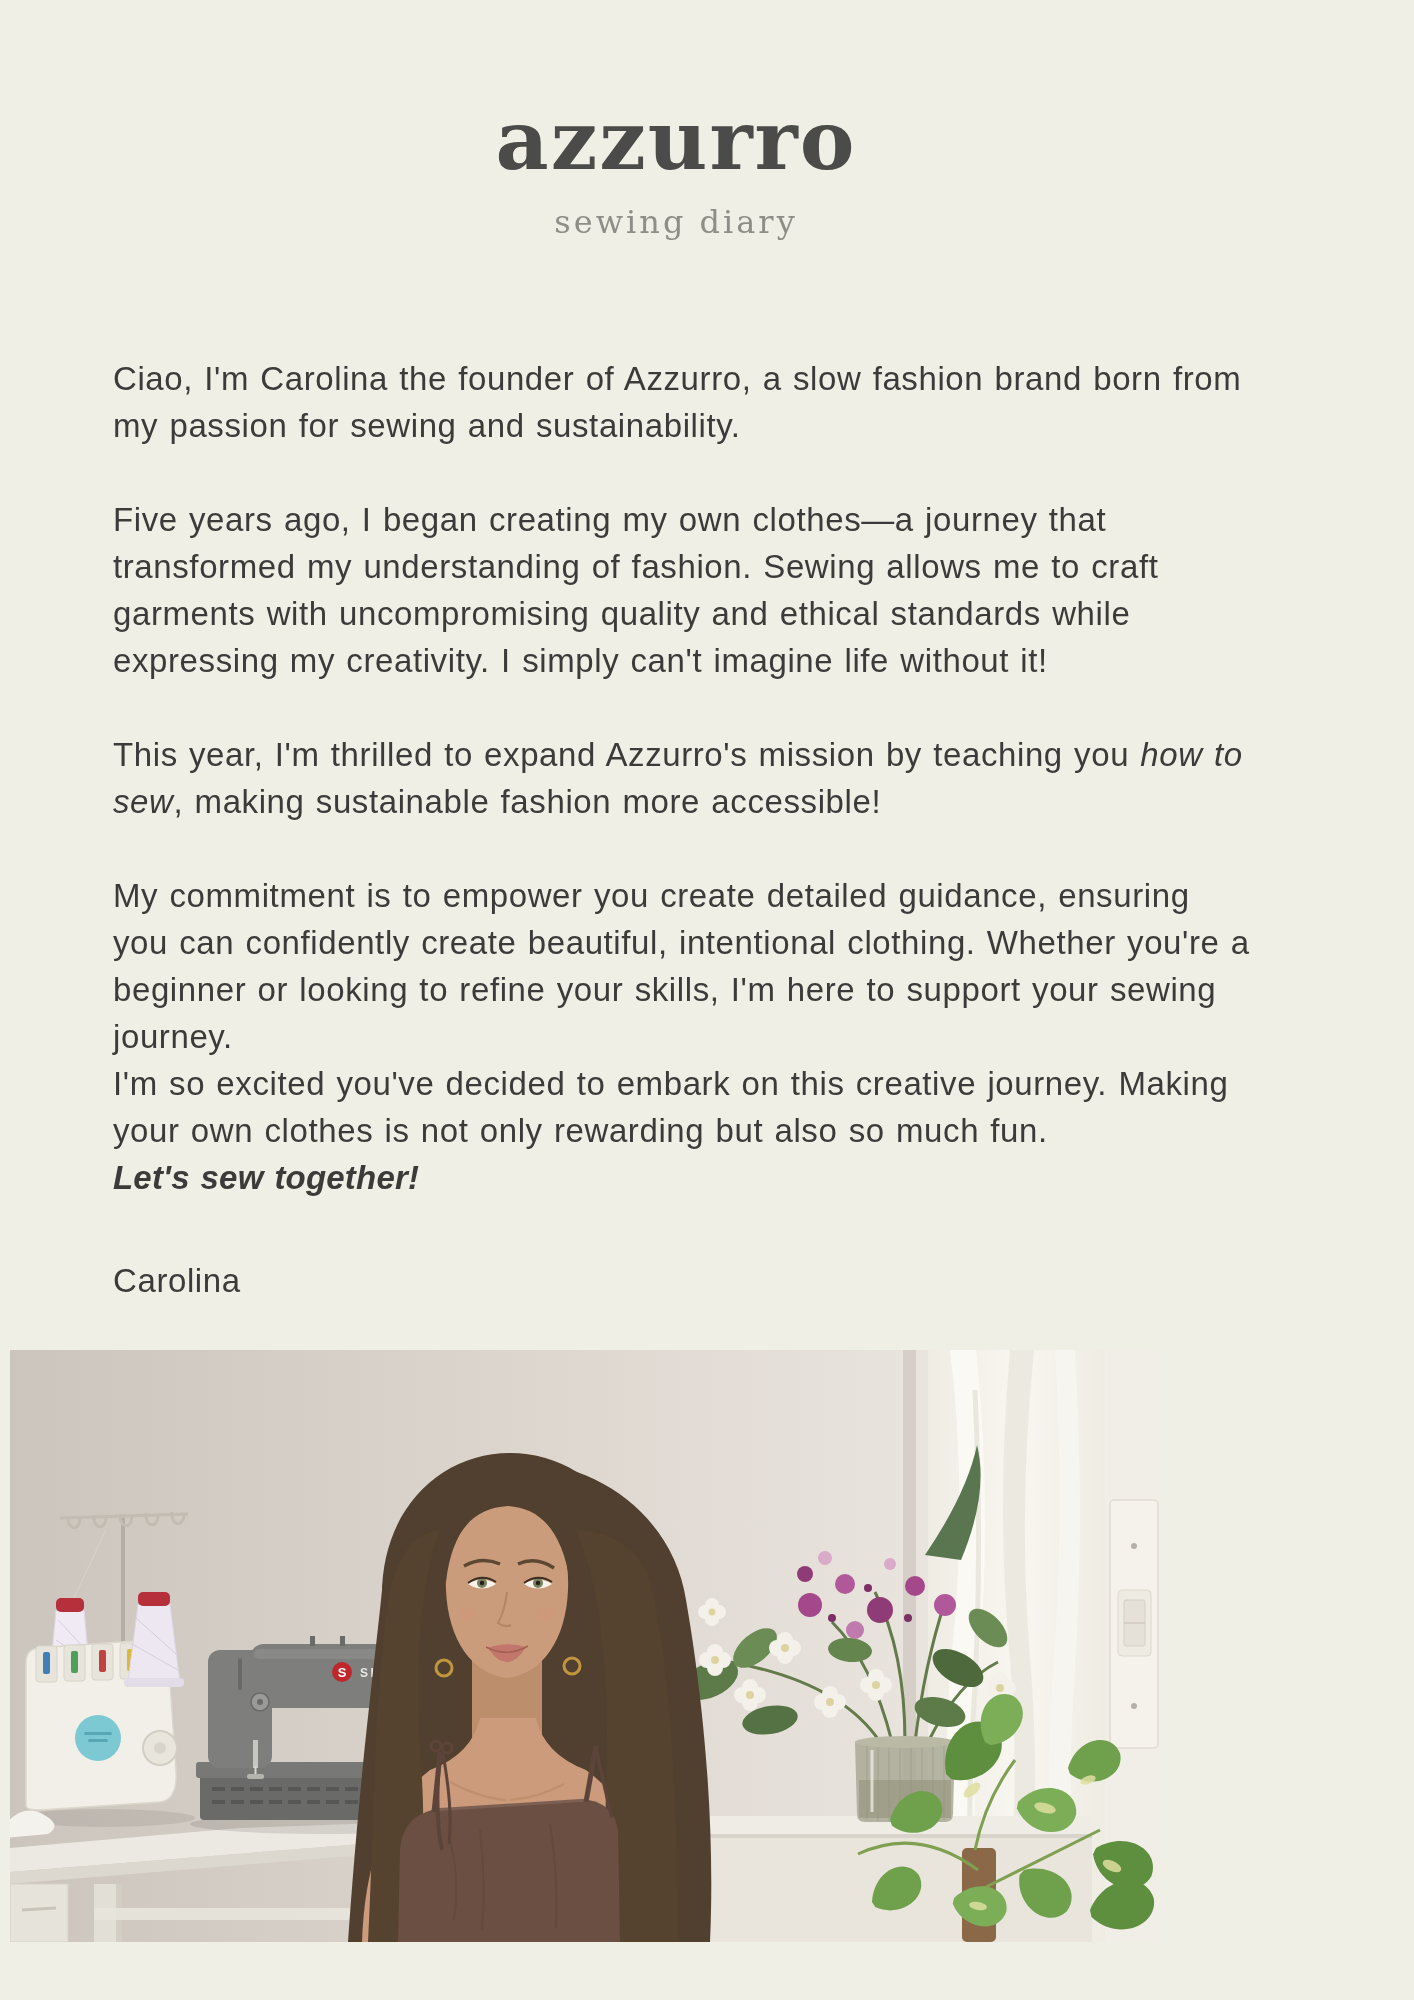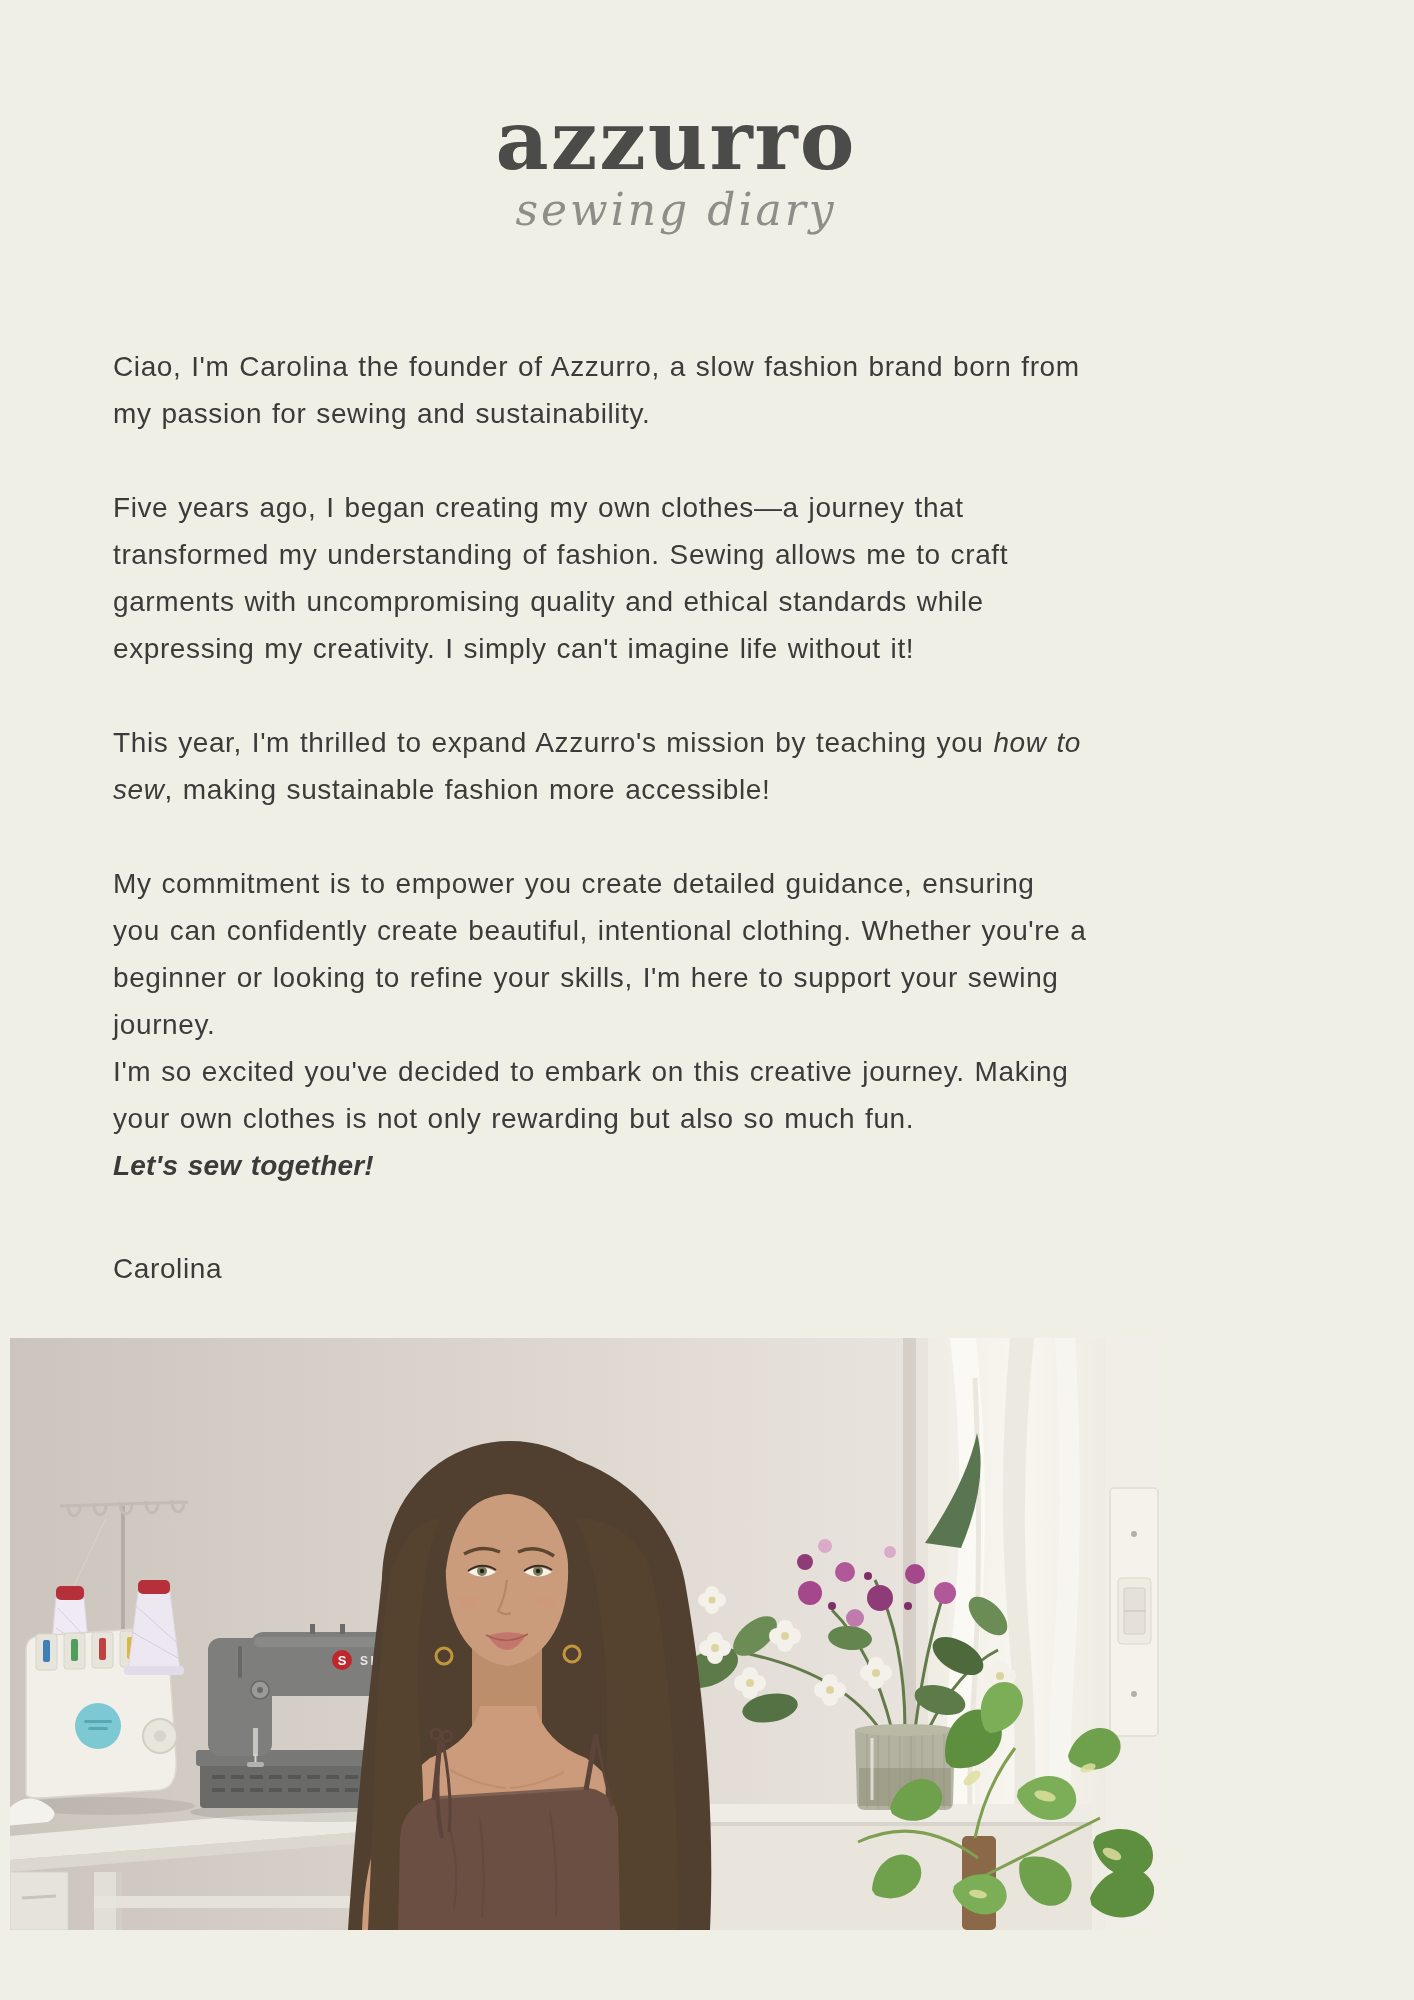--- a/index.html
+++ b/index.html
@@ -20,30 +20,29 @@
   .masthead{padding-top:96px;text-align:center;}
   .logo{
     font-family:"DejaVu Serif","Liberation Serif",serif;
     font-weight:700;
     font-size:82px;line-height:88px;
     letter-spacing:2px;
     color:var(--logo-ink);
   }
   .tagline{
     font-family:"DejaVu Serif","Liberation Serif",serif;
-    font-style:italic;
-    font-size:44px;line-height:48px;
-    margin-top:2px;
+    font-size:32px;line-height:48px;
+    margin-top:14px;
     letter-spacing:3px;
     color:var(--tagline-ink);
   }
   .letter{
     padding:0 110px 0 113px;
     color:var(--body-ink);
-    font-size:28px;
+    font-size:33px;
     font-weight:300;
     letter-spacing:.6px;
     word-spacing:1.5px;
   }
   .para{margin-top:47px;}
   .para.first{margin-top:109px;}
   .para.closing{margin-top:56px;}
   .line{display:block;line-height:47px;white-space:nowrap;}
   .it{font-style:italic;}
   .line.emph{font-style:italic;font-weight:700;letter-spacing:.2px;}

